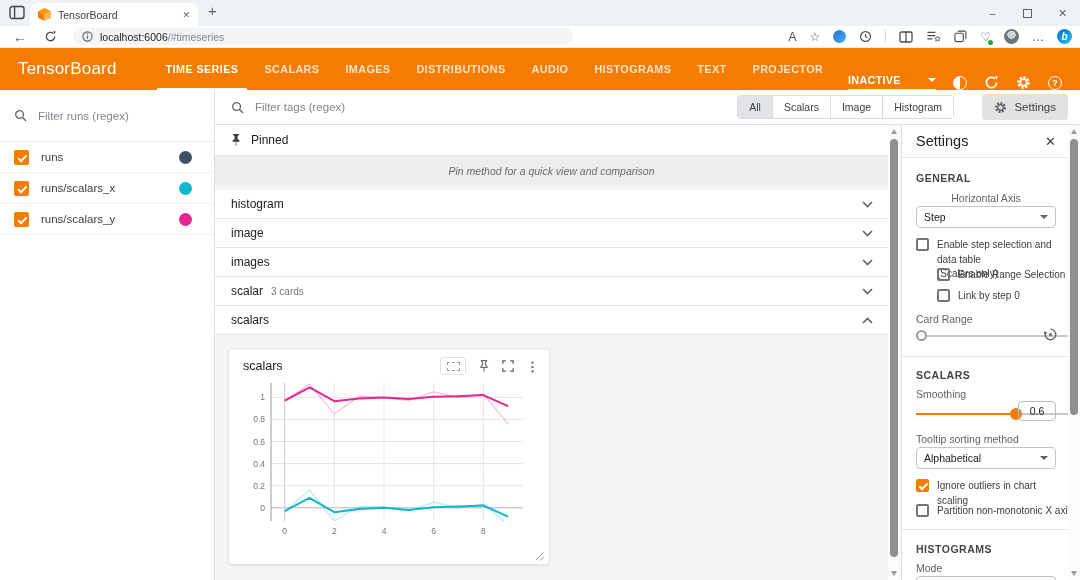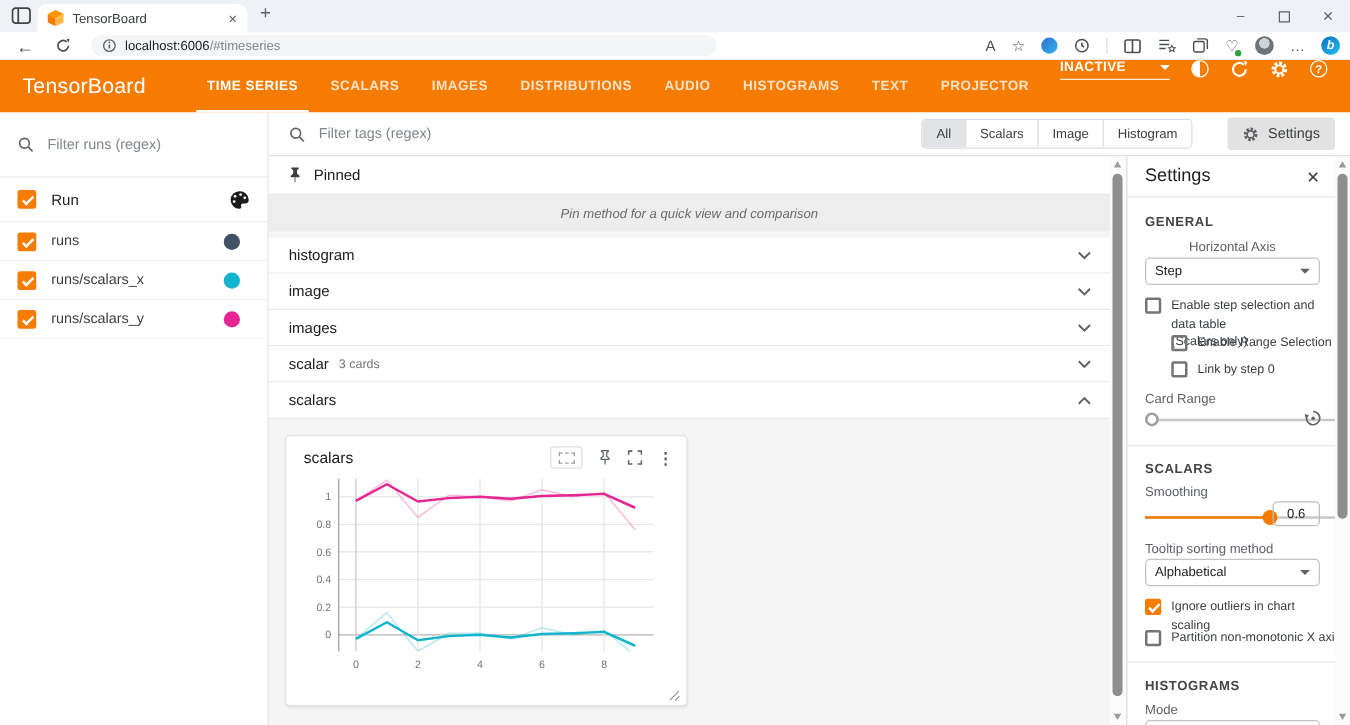--- a/index.html
+++ b/index.html
@@ -31,21 +31,21 @@
   .avatar{width:15px;height:15px;border-radius:50%;background:radial-gradient(circle at 50% 38%,#cfd3d8 0 34%,#6d747c 36%);}
   .bing{width:15px;height:15px;border-radius:50%;background:linear-gradient(140deg,#0a6fc2,#25c0f2);color:#fff;font-size:10px;display:flex;align-items:center;justify-content:center;font-style:italic;font-weight:bold;}
 
   
   .tbheader{position:absolute;left:0;top:48px;width:1080px;height:42px;background:#f57c00;display:flex;align-items:stretch;color:#fff;}
   .brand{align-self:center;margin-left:18px;font-size:17px;font-weight:500;letter-spacing:.2px;}
   .tbnav{display:flex;margin-left:36px;}
   .tbtab{position:relative;display:flex;align-items:center;padding:0 13px;font-size:10.8px;font-weight:bold;letter-spacing:.4px;color:rgba(255,255,255,.78);}
   .tbtab.active{color:#fff;}
   .tbtab.active::after{content:"";position:absolute;left:4px;right:4px;bottom:0;height:2px;background:#fff;}
-  .tbright{margin-left:auto;margin-right:18px;display:flex;align-items:flex-start;gap:17px;}
+  .tbright{margin-left:auto;margin-right:18px;display:flex;align-items:flex-end;gap:17px;}
   .statusSel{display:flex;align-items:center;justify-content:space-between;width:88px;border-bottom:1px solid rgba(255,255,255,.85);padding-bottom:3px;font-size:10.8px;font-weight:bold;letter-spacing:.3px;}
   .tri{width:0;height:0;border-left:4px solid transparent;border-right:4px solid transparent;border-top:4px solid #fff;}
   .halfmoon{width:14px;height:14px;border:1.5px solid #fff;border-radius:50%;background:linear-gradient(90deg,#fff 0 50%,transparent 50%);}
   .helpc{width:14px;height:14px;border:1.5px solid #fff;border-radius:50%;display:flex;align-items:center;justify-content:center;font-size:9px;font-weight:bold;}
 
   
   .sidebar{position:absolute;left:0;top:90px;width:215px;height:490px;background:#fff;border-right:1px solid #e0e0e0;}
   .srow{display:flex;align-items:center;padding:0 14px;}
   .searchrow{height:52px;border-bottom:1px solid #ebebeb;gap:9px;}
   .searchrow input{border:none;outline:none;flex:1;font-size:11.5px;color:#202124;background:transparent;min-width:0;}
@@ -226,31 +226,20 @@
     </div>
   </div>
 
   <div class="sidebar">
     <div class="srow searchrow">
       <svg width="13" height="13" viewBox="0 0 14 14">
           <circle cx="6" cy="6" r="4.2" fill="none" stroke="#5f6368" stroke-width="1.4"></circle>
           <line x1="9.2" y1="9.2" x2="13" y2="13" stroke="#5f6368" stroke-width="1.4"></line>
         </svg>
       <input placeholder="Filter runs (regex)" style="">
-    </div>
-    <div class="srow runhead">
-      <span class="cb checked"></span>
-      <span class="runname">Run</span>
-      <svg class="palette" width="17" height="16" viewBox="0 0 17 16">
-          <path d="M8.5 1A7 7 0 1 0 8.5 15c1.3 0 1.9-.9 1.4-2-.5-1.1.3-2.3 1.5-2.3h1.6a3 3 0 0 0 3-3A7.2 7.2 0 0 0 8.5 1z" fill="#1b1b1b"></path>
-          <circle cx="5" cy="5" r="1.1" fill="#fff"></circle>
-          <circle cx="9.5" cy="3.6" r="1.1" fill="#fff"></circle>
-          <circle cx="12.8" cy="6.2" r="1.1" fill="#fff"></circle>
-          <circle cx="4.3" cy="9.2" r="1.1" fill="#fff"></circle>
-        </svg>
     </div>
     <div class="srow runrow">
       <span class="cb checked"></span>
       <span class="runname">runs</span>
       <span class="dot" style="background: rgb(66, 80, 102);"></span>
     </div>
     <div class="srow runrow">
       <span class="cb checked"></span>
       <span class="runname">runs/scalars_x</span>
       <span class="dot" style="background: rgb(18, 181, 203);"></span>

